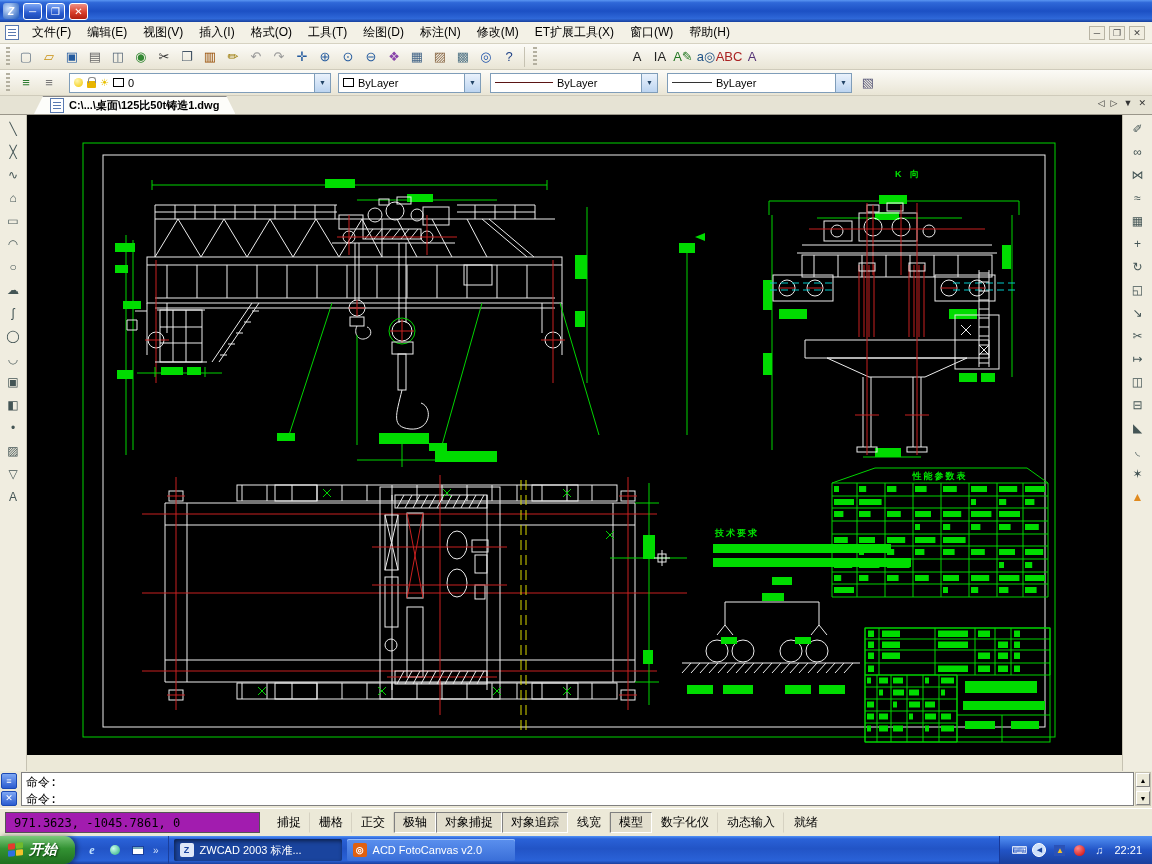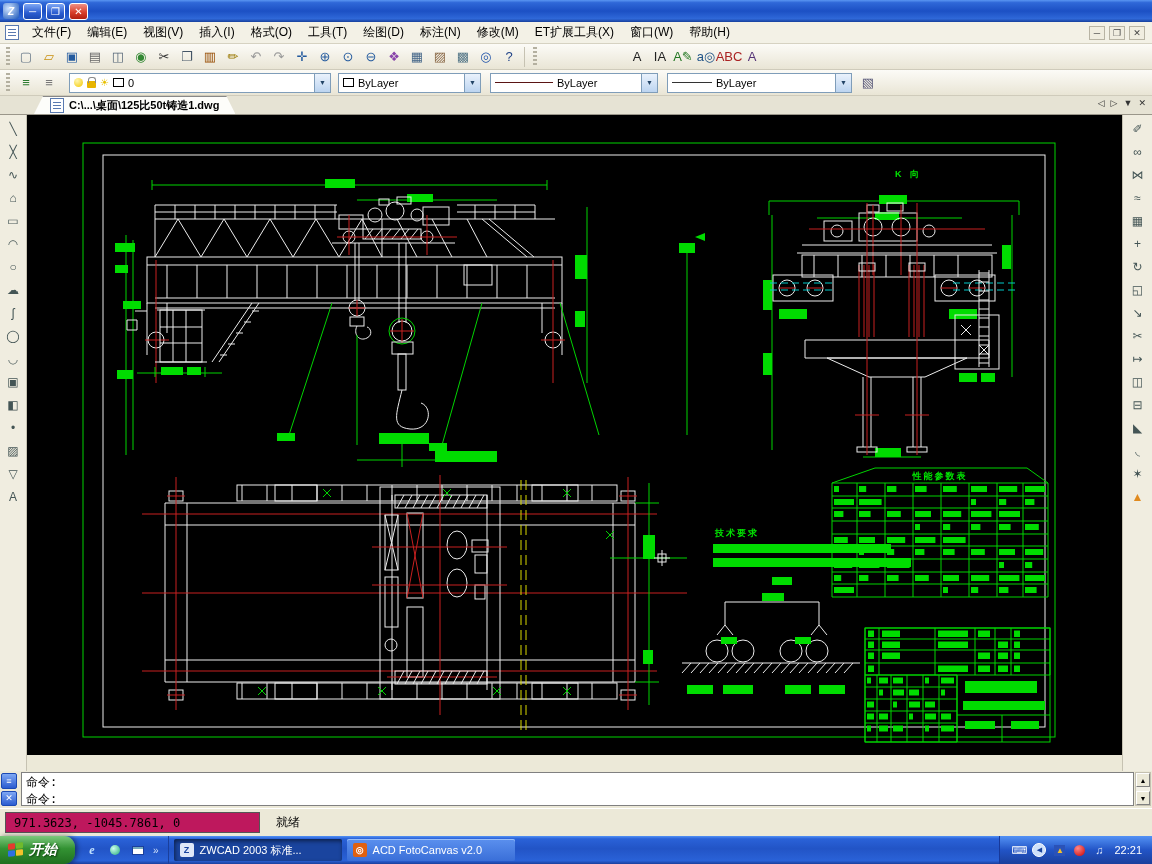--- a/index.html
+++ b/index.html
@@ -63,21 +63,21 @@
 .thumb{flex:0 0 620px;background:#dcd8c8;border:1px solid;border-color:#fff #808080 #808080 #fff;margin:0 1px}
 
 .cmd{height:37px;background:#ece9d8;display:flex;flex:0 0 37px;padding:1px 1px 2px 1px;gap:1px}
 .cmd-gutter{width:19px;display:flex;flex-direction:column;gap:2px;padding-top:1px}
 .cmd-btn{width:16px;height:16px;font-size:9px;color:#fff;background:linear-gradient(#7fa8f4,#2b5cd0);border:1px solid #1b49b4;border-radius:2px;display:flex;align-items:center;justify-content:center}
 .cmd-lines{flex:1;background:#fff;border:1px solid #808080;font-family:"DejaVu Sans Mono",monospace;font-size:12px;padding:1px 4px;display:flex;flex-direction:column;justify-content:space-between}
 .cmd-scroll{width:16px;display:flex;flex-direction:column;justify-content:space-between;background:#f2f0e6;border:1px solid #c4c0b0}
 .cmd-scroll .scb{width:14px;height:14px}
 
 .status{height:28px;display:flex;align-items:center;padding:0 5px;gap:2px;background:#ece9d8;border-top:1px solid #fff;flex:0 0 28px}
-.coords{border:1px solid #555;background:#be185d;height:21px;min-width:255px;display:flex;align-items:center;padding:0 8px;font-family:"DejaVu Sans Mono",monospace;font-size:12px;margin-right:6px}
+.coords{border:1px solid #555;background:#a21caf;height:21px;min-width:255px;display:flex;align-items:center;padding:0 8px;font-family:"DejaVu Sans Mono",monospace;font-size:12px;margin-right:6px}
 .toggle{height:21px;display:flex;align-items:center;padding:0 8px;border:1px solid transparent;border-right:1px solid #d6d2c2}
 .toggle.pressed{border:1px solid;border-color:#808080 #fff #fff #808080;background:#e2decd}
 .ready{padding:0 8px}
 
 .taskbar{height:28px;background:linear-gradient(#5392f5 0%,#2a62d8 10%,#2254c6 45%,#2a62d8 88%,#1a3f9c 100%);display:flex;align-items:center;color:#fff;flex:0 0 28px}
 .start{height:28px;padding:0 18px 0 8px;display:flex;align-items:center;gap:6px;background:linear-gradient(#7cc87c,#339233 45%,#1f701f);border-radius:0 11px 11px 0;font-weight:bold;font-style:italic;font-size:14px;text-shadow:1px 1px 2px #0a3a0a;box-shadow:2px 0 5px #0007}
 .flag{width:15px;height:14px;display:grid;grid-template-columns:7px 7px;grid-template-rows:6px 6px;gap:1px;transform:skewY(-6deg)}
 .flag i{border-radius:1px}
 .ql{display:flex;align-items:center;gap:7px;padding:0 9px;border-right:1px solid #1a3f9c;height:28px}
 .qli{width:16px;height:16px;display:flex;align-items:center;justify-content:center;font-size:12px}
@@ -785,20 +785,32 @@
       <span>命令:</span>
     </span>
     <span class="cmd-scroll">
       <span class="scb">▲</span>
       <span class="scb">▼</span>
     </span>
   </div>
 
   <div class="status">
     <span class="coords">971.3623, -1045.7861, 0</span>
+    <span id="status-toggles" style="display:flex">
+        <span class="toggle">捕捉</span>
+        <span class="toggle">栅格</span>
+        <span class="toggle">正交</span>
+        <span class="toggle pressed">极轴</span>
+        <span class="toggle pressed">对象捕捉</span>
+        <span class="toggle pressed">对象追踪</span>
+        <span class="toggle">线宽</span>
+        <span class="toggle pressed">模型</span>
+        <span class="toggle">数字化仪</span>
+        <span class="toggle">动态输入</span>
+      </span>
     <span class="ready">就绪</span>
   </div>
 
   <div class="taskbar">
     <span class="start">
       <span class="flag">
         <i style="background:#e33b2e"></i>
           <i style="background:#6fba2c"></i>
           <i style="background:#2f6fe4"></i>
           <i style="background:#f4c22b"></i>

